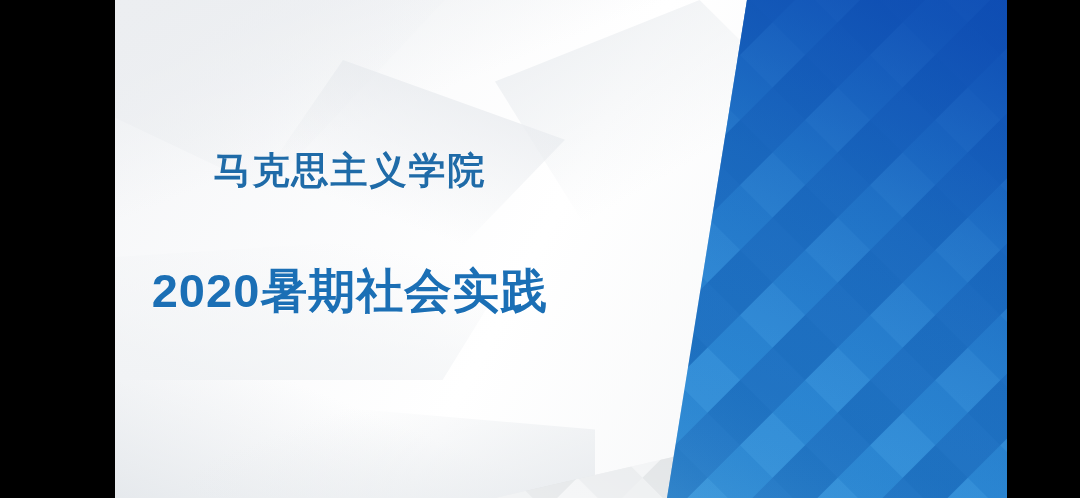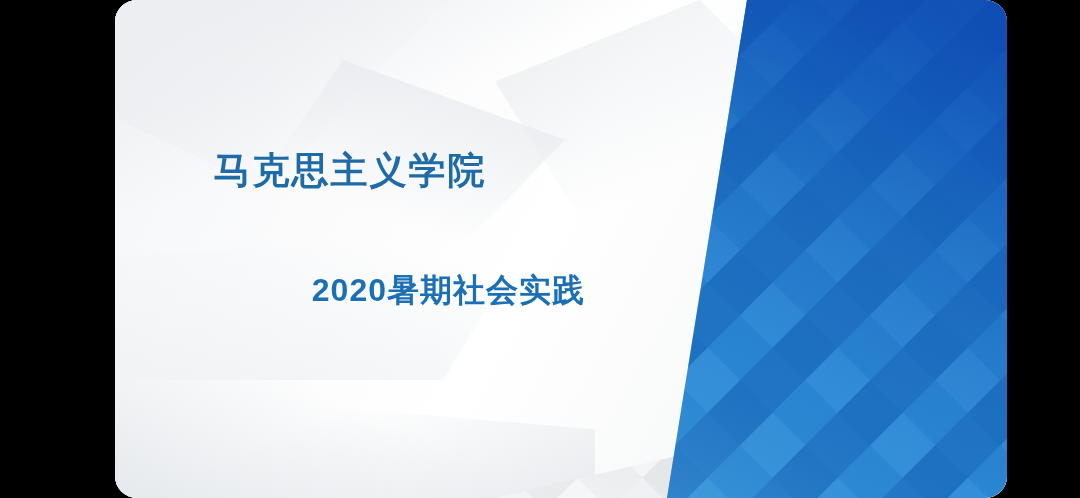--- a/index.html
+++ b/index.html
@@ -7,21 +7,21 @@
 
   #slide-frame{position:relative;width:1080px;height:498px;background:#000;overflow:hidden;}
 
   
   .letterbox{position:absolute;top:0;height:498px;background:#000;z-index:40;}
   #bar-left{left:0;width:115px;}
   #bar-right{left:1007px;width:73px;}
 
   
   #slide-canvas{position:absolute;left:115px;top:0;width:892px;height:498px;overflow:hidden;
-    background:#ffffff;border-radius:22px;}
+    background:#ffffff;}
 
   
   #bg-facets{position:absolute;inset:0;
     background:
       linear-gradient(158deg, rgba(233,236,239,.95) 0%, rgba(255,255,255,0) 26%),
       linear-gradient(22deg, rgba(226,230,234,.85) 0%, rgba(255,255,255,0) 22%),
       linear-gradient(118deg, rgba(245,246,248,1) 0%, rgba(255,255,255,1) 48%, rgba(240,242,244,1) 100%),
       #fbfcfd;}
   .facet{position:absolute;}
   #facet-a{left:0;top:0;width:330px;height:190px;
@@ -46,22 +46,22 @@
   #lattice-grey{position:absolute;left:0;top:0;width:892px;height:498px;
     clip-path:polygon(552px 498px, 892px 498px, 892px 380px, 380px 498px);}
   .lat-svg{position:absolute;left:0;top:0;}
 
   
   #text-block{position:absolute;left:0px;top:0px;width:540px;height:498px;z-index:20;}
   #subtitle{position:absolute;left:0;top:146px;width:470px;text-align:center;
     font-size:37px;font-weight:700;letter-spacing:2px;color:#1f6ba8;
     font-family:"Liberation Sans","DejaVu Sans",sans-serif;
     text-shadow:0 1px 0 rgba(255,255,255,.6);}
-  #title{position:absolute;left:0;top:262px;width:470px;text-align:right;
-    font-size:32px;font-weight:700;line-height:57px;letter-spacing:1px;color:#1b6fb5;
+  #title{position:absolute;left:0;top:262px;width:470px;text-align:center;
+    font-size:47px;font-weight:700;line-height:57px;letter-spacing:1px;color:#1b6fb5;
     font-family:"Liberation Sans","DejaVu Sans",sans-serif;
     text-shadow:0 1px 0 rgba(255,255,255,.55);}
   .title-line{display:block;white-space:nowrap;}
 </style>
 </head>
 <body>
 
 <div id="slide-frame">
 
   <div id="slide-canvas">

